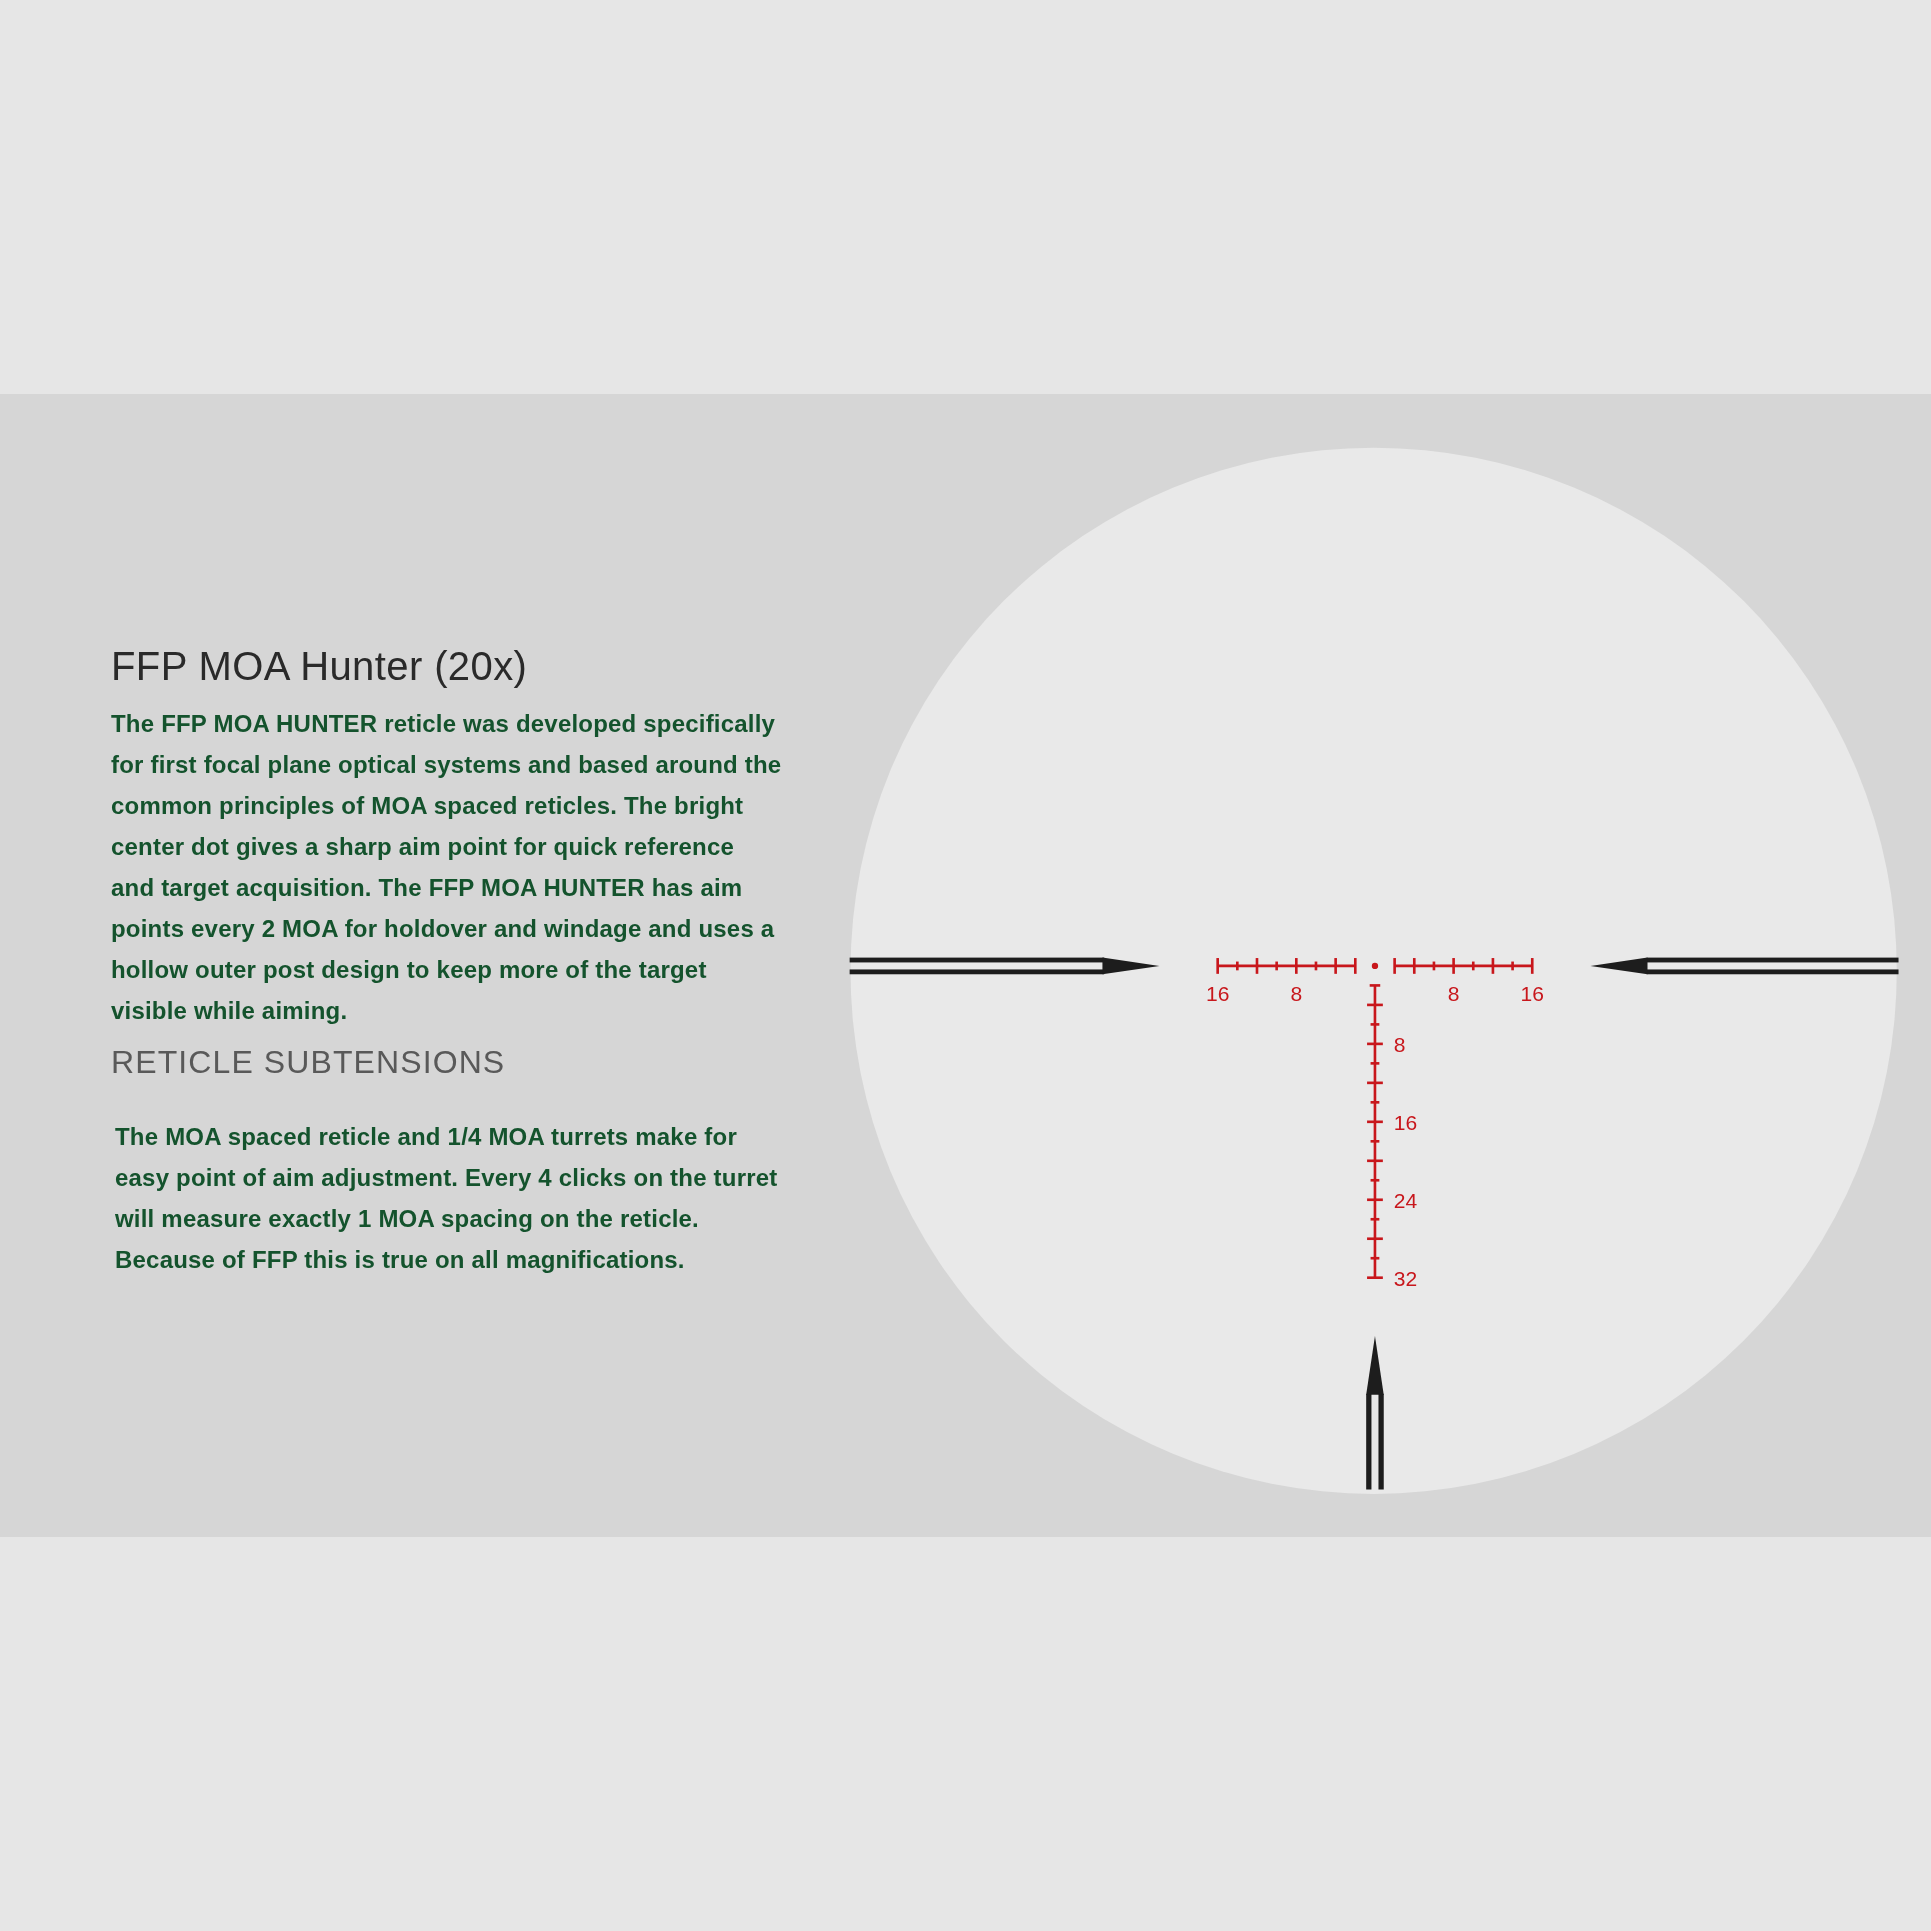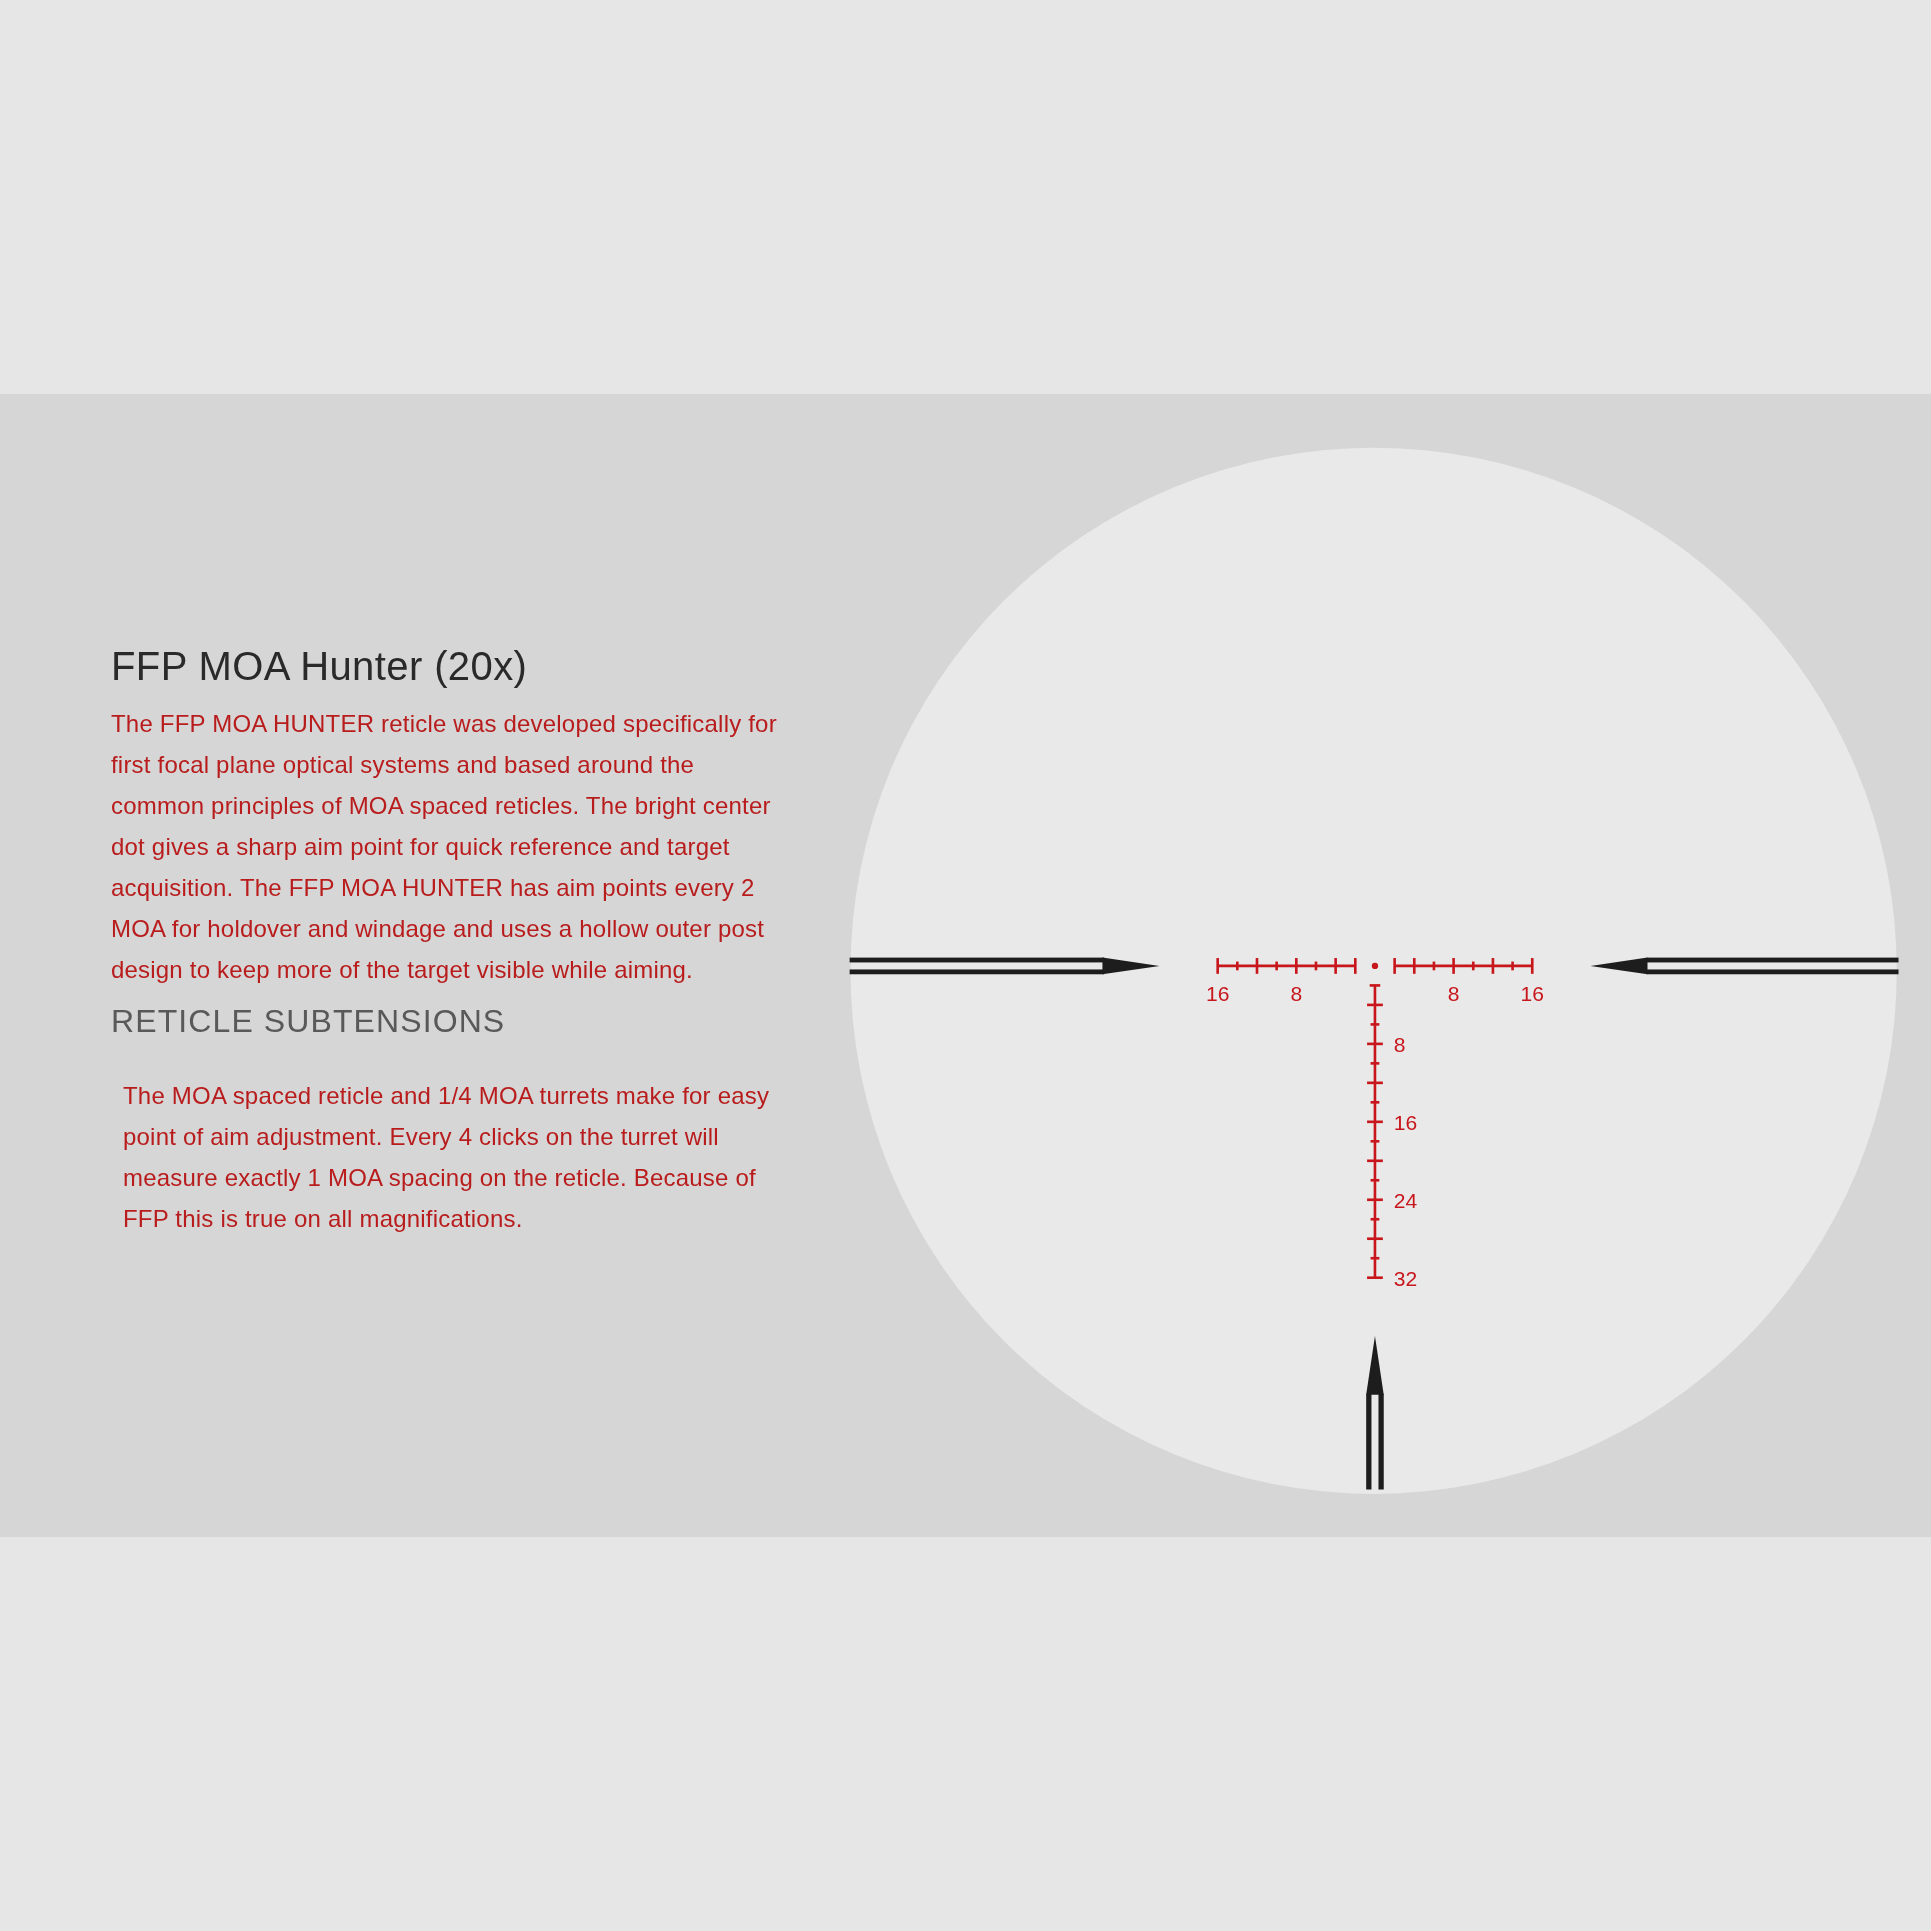--- a/index.html
+++ b/index.html
@@ -17,28 +17,28 @@
   svg.scope text{font-family:"Liberation Sans",sans-serif;font-size:24px;}
   .copy{
     position:absolute;left:111px;top:643px;width:672px;
     color:#454545;
   }
   .copy h1{
     font-size:40px;line-height:1.15;font-weight:300;
     color:#2a2a2a;margin:0 0 14px 0;letter-spacing:0.4px;
   }
   .copy p{
-    font-size:24px;line-height:41px;font-weight:400;
-    color:#b91c1c;margin:0 0 15px 0;letter-spacing:0.2px;
+    font-size:24px;line-height:41px;font-weight:700;
+    color:#14532d;margin:0 0 15px 0;letter-spacing:0.2px;
   }
   .copy h2{
     font-size:32px;line-height:32px;font-weight:300;
     color:#595959;margin:0 0 38px 0;letter-spacing:1.1px;
   }
-  .copy p.second{margin:12px;}
+  .copy p.second{margin:4px;}
 </style>
 </head>
 <body style="--bg: #e6e6e6; --band: #d6d6d6;">
 
 <div class="band"></div>
 
 <svg class="scope" id="scope-svg" viewBox="0 0 2200 2200">
     <circle cx="1565" cy="1106" r="596" fill="#e9e9e9"></circle>
     <g fill="#1d1d1d">
       <rect x="968" y="1091" width="290" height="5.5"></rect>

